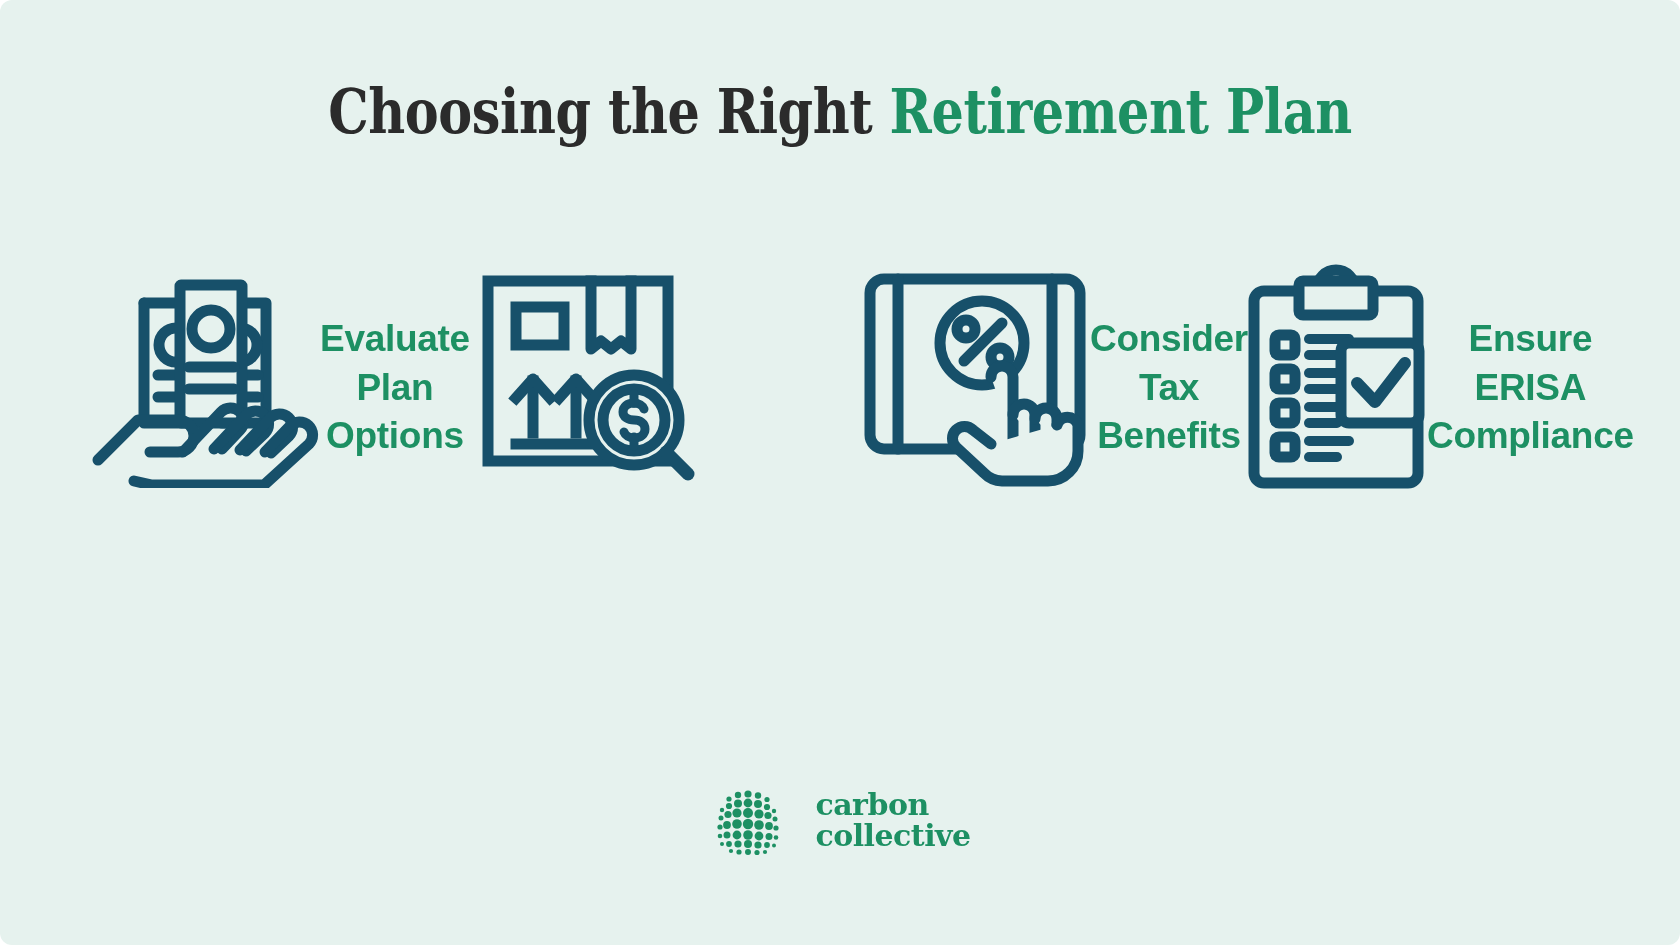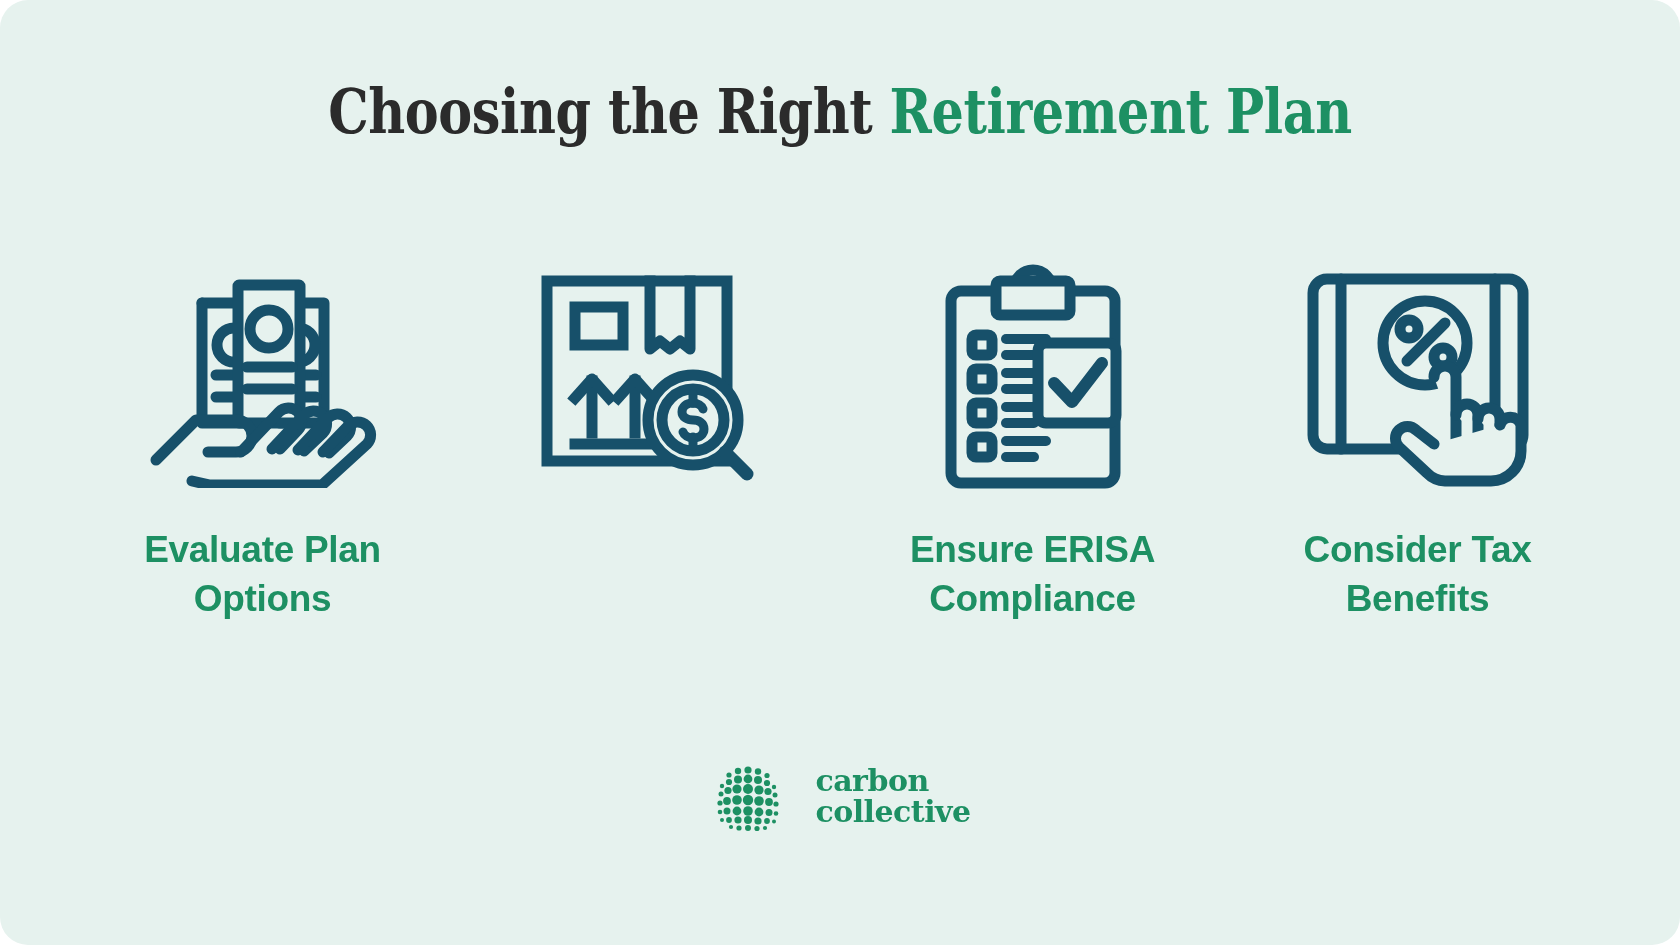--- a/index.html
+++ b/index.html
@@ -12,21 +12,21 @@
     height: 945px;
     font-family: "Liberation Sans", sans-serif;
     overflow: hidden;
   }
   .canvas {
     position: relative;
     width: 1680px;
     height: 945px;
     box-sizing: border-box;
     background: #e6f2ee;
-    border-radius: 28px;
+    border-radius: 12px;
     overflow: hidden;
   }
 
   
   .title-wrap {
     position: absolute;
     top: 78px;
     left: 0;
     width: 1680px;
     text-align: center;
@@ -51,21 +51,21 @@
     top: 250px;
     left: 90px;
     width: 1500px;
     display: flex;
     justify-content: space-between;
     align-items: flex-start;
   }
   .card {
     width: 345px;
     display: flex;
-    flex-direction: column;
+    flex-direction: row;
     align-items: center;
   }
   .icon-box {
     height: 250px;
     display: flex;
     align-items: center;
     justify-content: center;
   }
   .icon-box svg { display: block; }
   .card-label {
@@ -77,21 +77,21 @@
     color: #1d9063;
     text-align: center;
     letter-spacing: -0.3px;
     white-space: pre-line;
   }
 
   
   .footer {
     position: absolute;
     left: 0;
-    bottom: 108px;
+    bottom: 84px;
     width: 1680px;
     display: flex;
     align-items: center;
     justify-content: center;
     gap: 28px;
     margin-top: 16px;
   }
   .logo-mark { display: block; }
   .logo-text {
     font-family: "DejaVu Serif", "Liberation Serif", serif;
@@ -175,54 +175,20 @@
             <path d="M159 174 V183" stroke-width="9" stroke-linecap="round"></path>
 
             <path d="M191 189 L213 211" stroke-width="13" stroke-linecap="round"></path>
           </g>
         </svg>
       </div>
     </div>
 
     <div class="card">
       <div class="icon-box">
-        <svg width="182" height="232" viewBox="0 0 182 232" fill="none">
-          <g stroke="#17506a" stroke-width="11" stroke-linecap="round" stroke-linejoin="round" fill="none">
-
-            <path d="M72 30 a19 19 0 0 1 38 0 V40"></path>
-
-            <rect x="9" y="32" width="164" height="192" rx="10"></rect>
-
-            <rect x="54" y="22" width="74" height="34" rx="4" fill="#e6f2ee"></rect>
-
-            <rect x="30" y="76" width="20" height="20" rx="4"></rect>
-            <rect x="30" y="110" width="20" height="20" rx="4"></rect>
-            <rect x="30" y="144" width="20" height="20" rx="4"></rect>
-            <rect x="30" y="178" width="20" height="20" rx="4"></rect>
-
-            <path d="M64 80 H104" stroke-width="10"></path>
-            <path d="M64 96 H92" stroke-width="10"></path>
-            <path d="M64 114 H104" stroke-width="10"></path>
-            <path d="M64 130 H92" stroke-width="10"></path>
-            <path d="M64 148 H104" stroke-width="10"></path>
-            <path d="M64 164 H92" stroke-width="10"></path>
-            <path d="M64 182 H104" stroke-width="10"></path>
-            <path d="M64 198 H92" stroke-width="10"></path>
-
-            <rect x="96" y="84" width="78" height="80" rx="8" fill="#e6f2ee"></rect>
-            <path d="M112 124 L130 143 L160 104" stroke-width="12"></path>
-          </g>
-        </svg>
-      </div>
-      <div class="card-label">Ensure ERISA
-Compliance</div>
-    </div>
-
-    <div class="card">
-      <div class="icon-box">
         <svg width="230" height="228" viewBox="0 0 230 228" fill="none">
           <g stroke="#17506a" stroke-width="11" stroke-linecap="round" stroke-linejoin="round" fill="none">
 
             <rect x="10" y="18" width="210" height="170" rx="14"></rect>
             <path d="M38 18 V188"></path>
             <path d="M192 18 V188"></path>
 
             <circle cx="122" cy="82" r="42" fill="#e6f2ee"></circle>
             <path d="M104 100 L142 62" stroke-width="11"></path>
             <circle cx="106" cy="68" r="9"></circle>
@@ -230,20 +196,54 @@
 
             <path d="M131 116 a11 11 0 0 1 22 0 V178" fill="#e6f2ee"></path>
             <path d="M153 154 a11 11 0 0 1 22 0 V176" fill="#e6f2ee"></path>
             <path d="M175 158 a11 11 0 0 1 22 0 V180" fill="#e6f2ee"></path>
             <path d="M197 164 a11 11 0 0 1 21 0 V190 a30 30 0 0 1 -30 30 H142 a26 26 0 0 1 -18 -8 L96 186 a12 12 0 0 1 17 -17 l18 14" fill="#e6f2ee"></path>
           </g>
         </svg>
       </div>
       <div class="card-label">Consider Tax
 Benefits</div>
+    </div>
+
+    <div class="card">
+      <div class="icon-box">
+        <svg width="182" height="232" viewBox="0 0 182 232" fill="none">
+          <g stroke="#17506a" stroke-width="11" stroke-linecap="round" stroke-linejoin="round" fill="none">
+
+            <path d="M72 30 a19 19 0 0 1 38 0 V40"></path>
+
+            <rect x="9" y="32" width="164" height="192" rx="10"></rect>
+
+            <rect x="54" y="22" width="74" height="34" rx="4" fill="#e6f2ee"></rect>
+
+            <rect x="30" y="76" width="20" height="20" rx="4"></rect>
+            <rect x="30" y="110" width="20" height="20" rx="4"></rect>
+            <rect x="30" y="144" width="20" height="20" rx="4"></rect>
+            <rect x="30" y="178" width="20" height="20" rx="4"></rect>
+
+            <path d="M64 80 H104" stroke-width="10"></path>
+            <path d="M64 96 H92" stroke-width="10"></path>
+            <path d="M64 114 H104" stroke-width="10"></path>
+            <path d="M64 130 H92" stroke-width="10"></path>
+            <path d="M64 148 H104" stroke-width="10"></path>
+            <path d="M64 164 H92" stroke-width="10"></path>
+            <path d="M64 182 H104" stroke-width="10"></path>
+            <path d="M64 198 H92" stroke-width="10"></path>
+
+            <rect x="96" y="84" width="78" height="80" rx="8" fill="#e6f2ee"></rect>
+            <path d="M112 124 L130 143 L160 104" stroke-width="12"></path>
+          </g>
+        </svg>
+      </div>
+      <div class="card-label">Ensure ERISA
+Compliance</div>
     </div>
 
   </div>
 
   <div class="footer">
     <svg class="logo-mark" width="78" height="78" viewBox="0 0 78 78">
       <g fill="#1d9063">
         <circle cx="39" cy="11" r="3.6"></circle>
           <circle cx="29" cy="12" r="3.2"></circle>
           <circle cx="49" cy="12.5" r="3.2"></circle>

